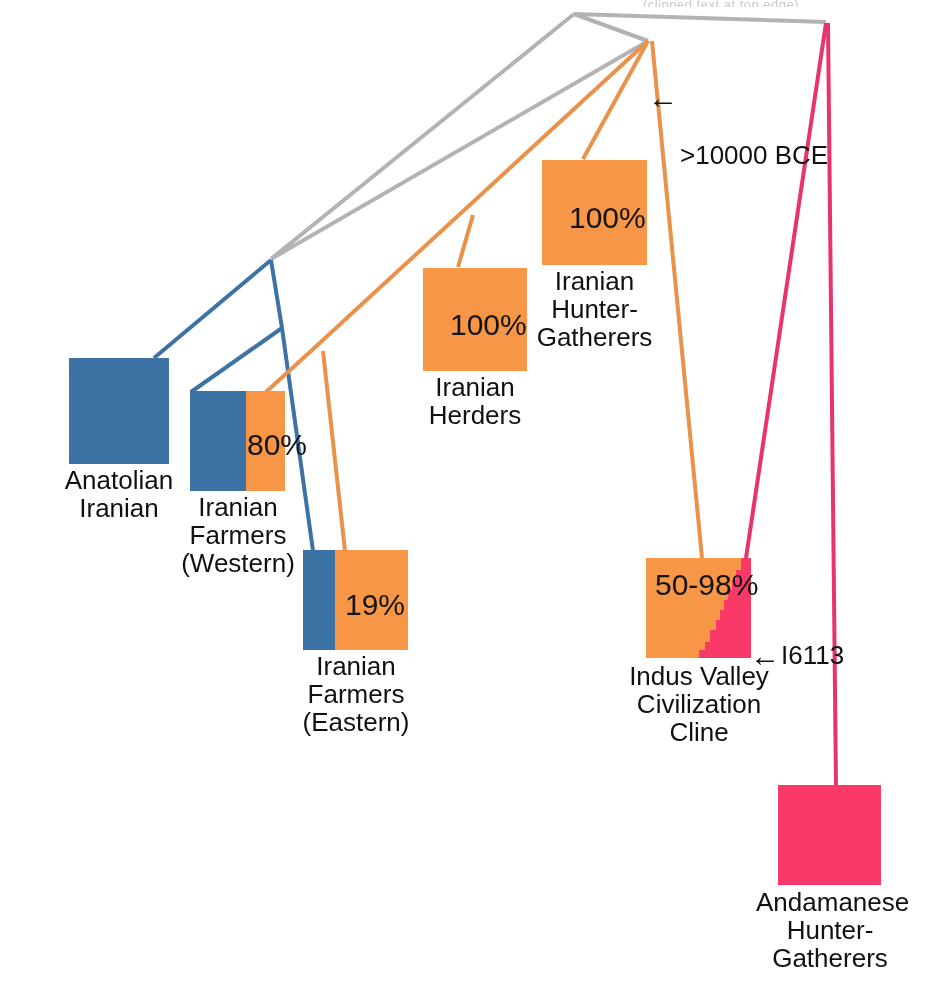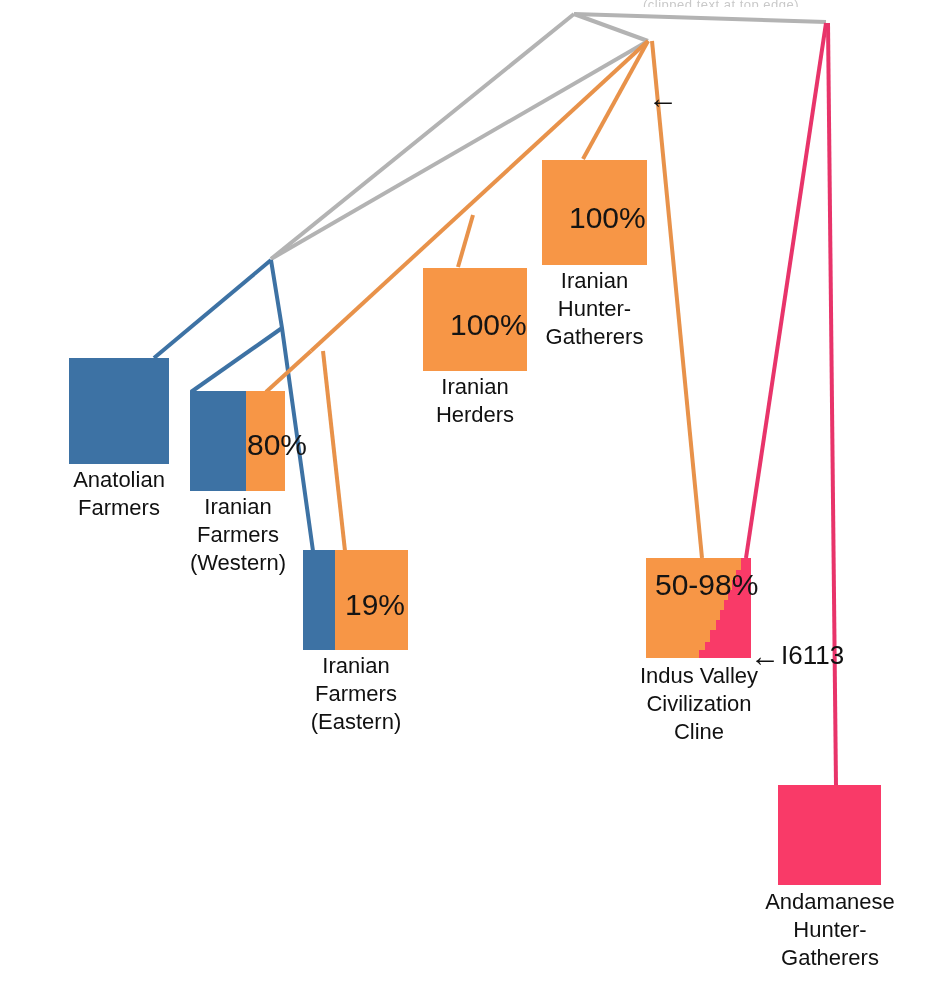--- a/index.html
+++ b/index.html
@@ -12,21 +12,21 @@
   #edges{position:absolute;left:0;top:0;width:935px;height:988px;}
   .node{position:absolute;}
   .bar{position:absolute;display:flex;overflow:hidden;}
   .seg{height:100%;position:relative;}
   .pct{
     position:absolute;color:#141414;font-size:30px;line-height:1;
     white-space:nowrap;
   }
   .lbl{
     position:absolute;text-align:center;color:#111111;
-    font-size:22px;line-height:28px;white-space:pre;
+    font-size:26px;line-height:28px;white-space:pre;
   }
   .anno{
     position:absolute;color:#111111;font-size:26px;line-height:29px;
     white-space:pre;
   }
   .topclip{
     position:absolute;color:#c9c9c9;font-size:13px;line-height:13px;
     white-space:nowrap;letter-spacing:.5px;overflow:hidden;
   }
 </style>
@@ -59,21 +59,21 @@
       <path stroke="#e8346a" stroke-width="4" d="M803,23 L723,558"></path>
       <path stroke="#e8346a" stroke-width="4" d="M805,23 L813,786"></path>
     </g>
   </svg>
 
   <div class="node" style="left:46px;top:358px;">
     <div class="bar" style="left:0;top:0;width:100px;height:106px;">
       <div class="seg" style="width:100%;background:#3d72a4;"></div>
     </div>
     <div class="lbl" style="left:-32px;top:108px;width:164px;">Anatolian
-Farmers</div>
+Iranian</div>
   </div>
 
   <div class="node" style="left:167px;top:391px;">
     <div class="bar" style="left:0;top:0;width:95px;height:100px;">
       <div class="seg" style="width:59%;background:#3d72a4;"></div>
       <div class="seg" style="width:41%;background:#f79646;"></div>
     </div>
     <div class="pct" style="left:57px;top:39px;">80%</div>
     <div class="lbl" style="left:-44px;top:102px;width:184px;">Iranian
 Farmers
@@ -130,20 +130,21 @@
     </div>
     <div class="lbl" style="left:-22px;top:103px;width:148px;">Andamanese
 Hunter-
 Gatherers</div>
   </div>
 
   <div class="anno" style="left:625px;top:25px;width:240px;">
     <div style="display:flex;align-items:flex-start;">
       <span style="font-size:30px;line-height:29px;margin-right:2px;">←</span>
       <span style="display:block;">
+        <span style="display:block;">&gt;10000 BCE</span>
       </span>
     </div>
   </div>
 
   <div class="anno" style="left:727px;top:583px;width:140px;">
     <div style="display:flex;align-items:center;">
       <span style="font-size:30px;line-height:26px;margin-right:1px;">←</span>
       <span>I6113</span>
     </div>
   </div>

